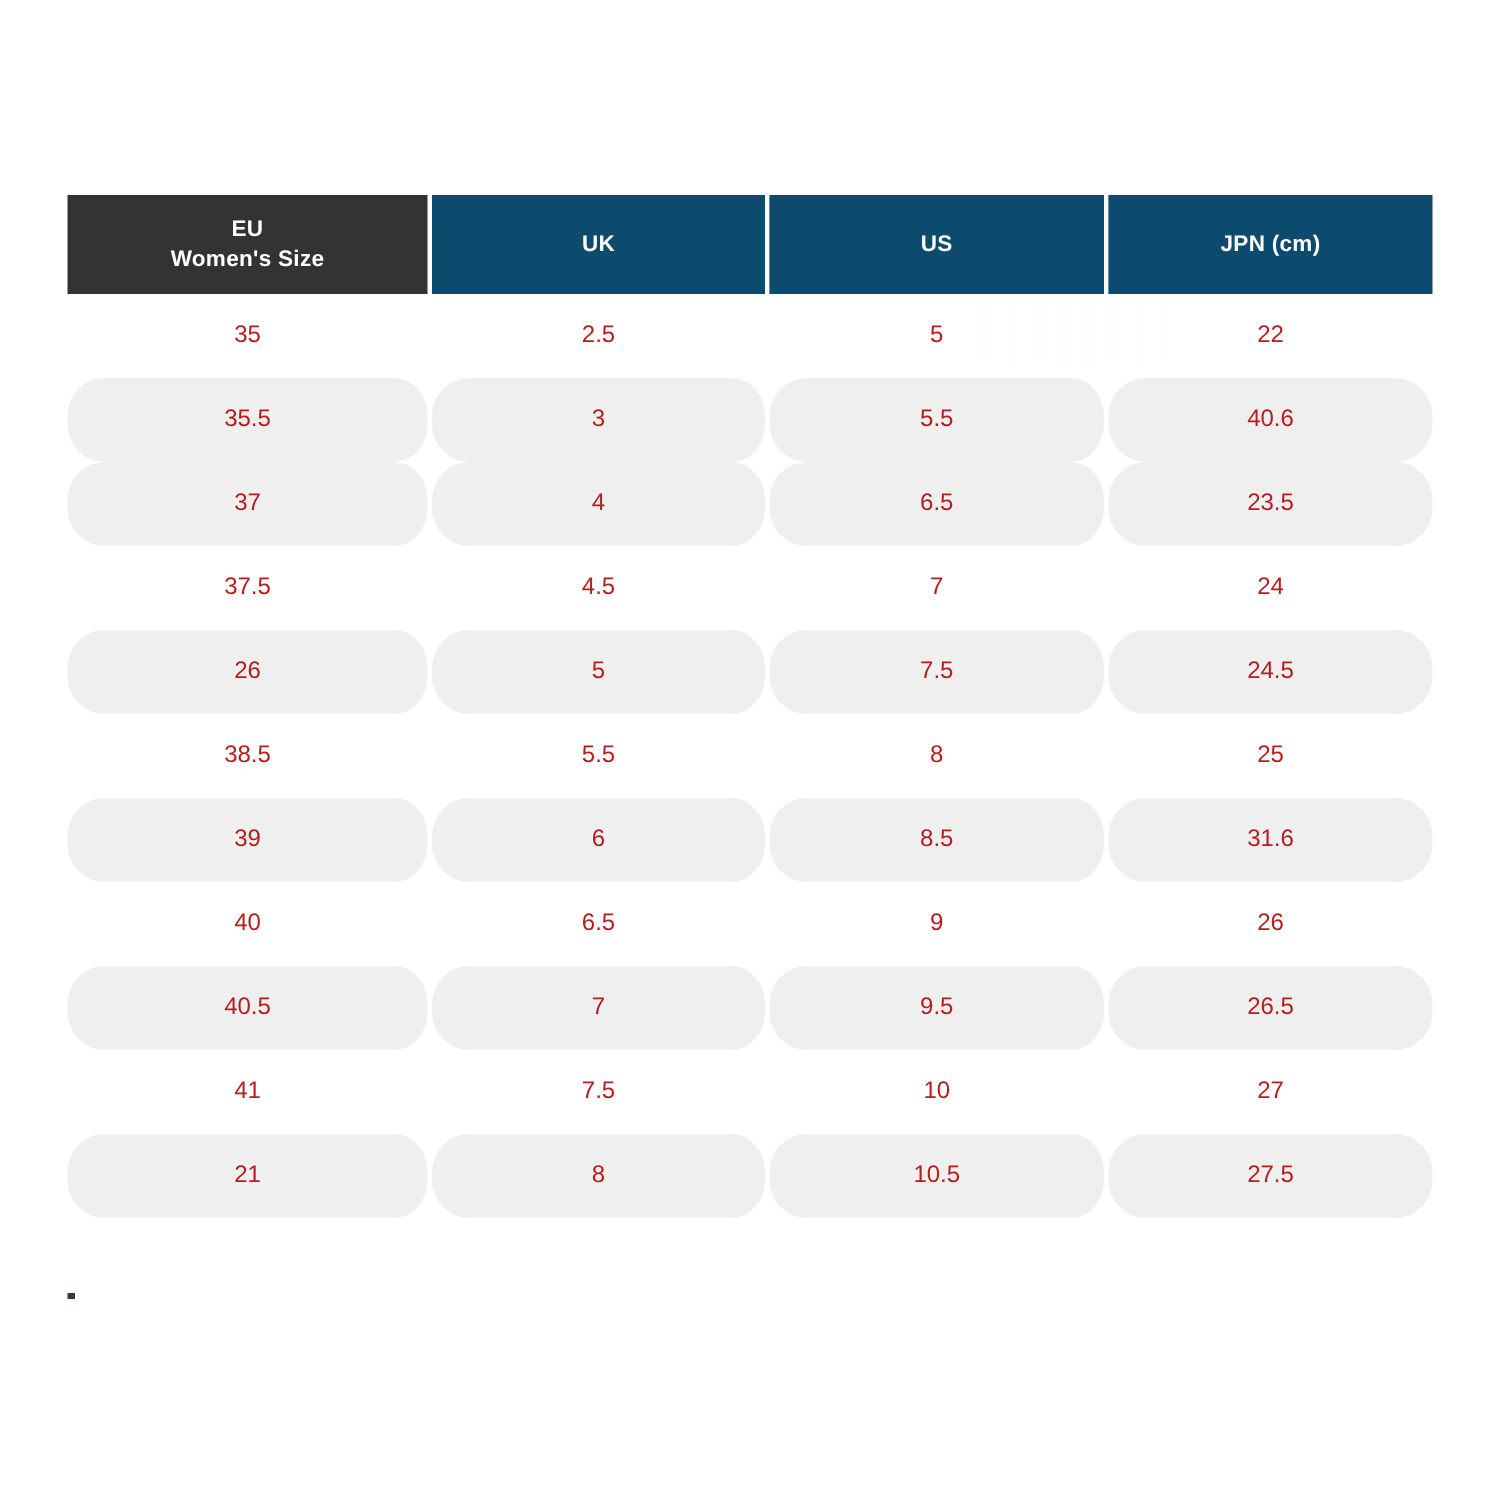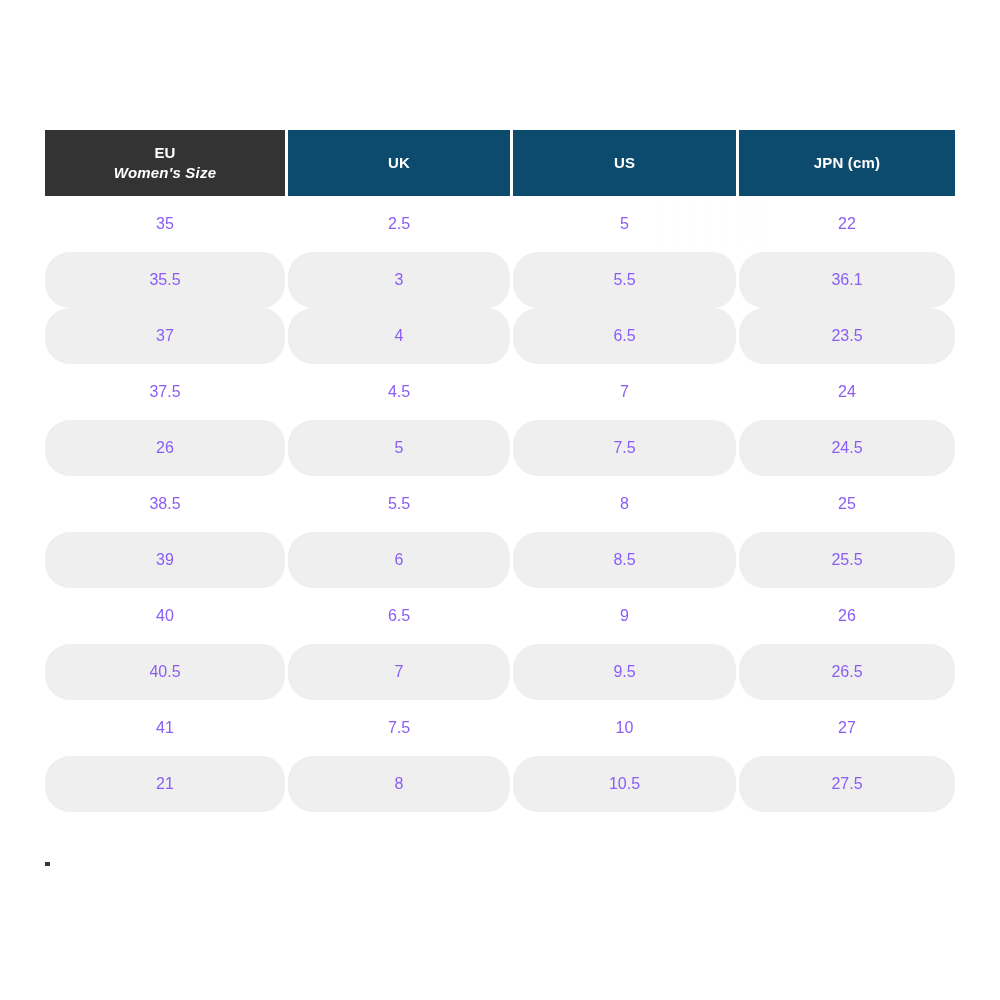--- a/index.html
+++ b/index.html
@@ -50,31 +50,31 @@
     letter-spacing: 0.2px;
     background-clip: padding-box;
     border-right: 3px solid #ffffff;
   }
   .size-table thead th:last-child { border-right: 0; }
 
   .size-table thead th.head-primary { background: #333333; }
   .size-table thead th.head-muted   { background: #0c4a6e; }
 
   .head-line-1 { display: block; }
-  .head-line-2 { display: block; font-style: italic; }
+  .head-line-2 { display: block; }
 
   
   .size-table tbody td {
     height: 56px;
     padding: 0;
     vertical-align: middle;
     text-align: center;
     font-size: 16px;
     font-weight: 400;
-    color: #8b5cf6;
+    color: #b91c1c;
     background-clip: padding-box;
     border-right: 3px solid #ffffff;
   }
   .size-table tbody td:last-child { border-right: 0; }
 
   .size-table tbody tr.row-odd  td { background: #ffffff; }
   .size-table tbody tr.row-even td { background: #efefef; border-radius: 25px; }
 
   
   .watermark {
@@ -136,21 +136,21 @@
         <tr class="row-odd">
           <td>35</td>
           <td>2.5</td>
           <td>5</td>
           <td>22</td>
         </tr>
         <tr class="row-even">
           <td>35.5</td>
           <td>3</td>
           <td>5.5</td>
-          <td>36.1</td>
+          <td>40.6</td>
         </tr>
         <tr class="row-even">
           <td>37</td>
           <td>4</td>
           <td>6.5</td>
           <td>23.5</td>
         </tr>
         <tr class="row-odd">
           <td>37.5</td>
           <td>4.5</td>
@@ -166,21 +166,21 @@
         <tr class="row-odd">
           <td>38.5</td>
           <td>5.5</td>
           <td>8</td>
           <td>25</td>
         </tr>
         <tr class="row-even">
           <td>39</td>
           <td>6</td>
           <td>8.5</td>
-          <td>25.5</td>
+          <td>31.6</td>
         </tr>
         <tr class="row-odd">
           <td>40</td>
           <td>6.5</td>
           <td>9</td>
           <td>26</td>
         </tr>
         <tr class="row-even">
           <td>40.5</td>
           <td>7</td>

